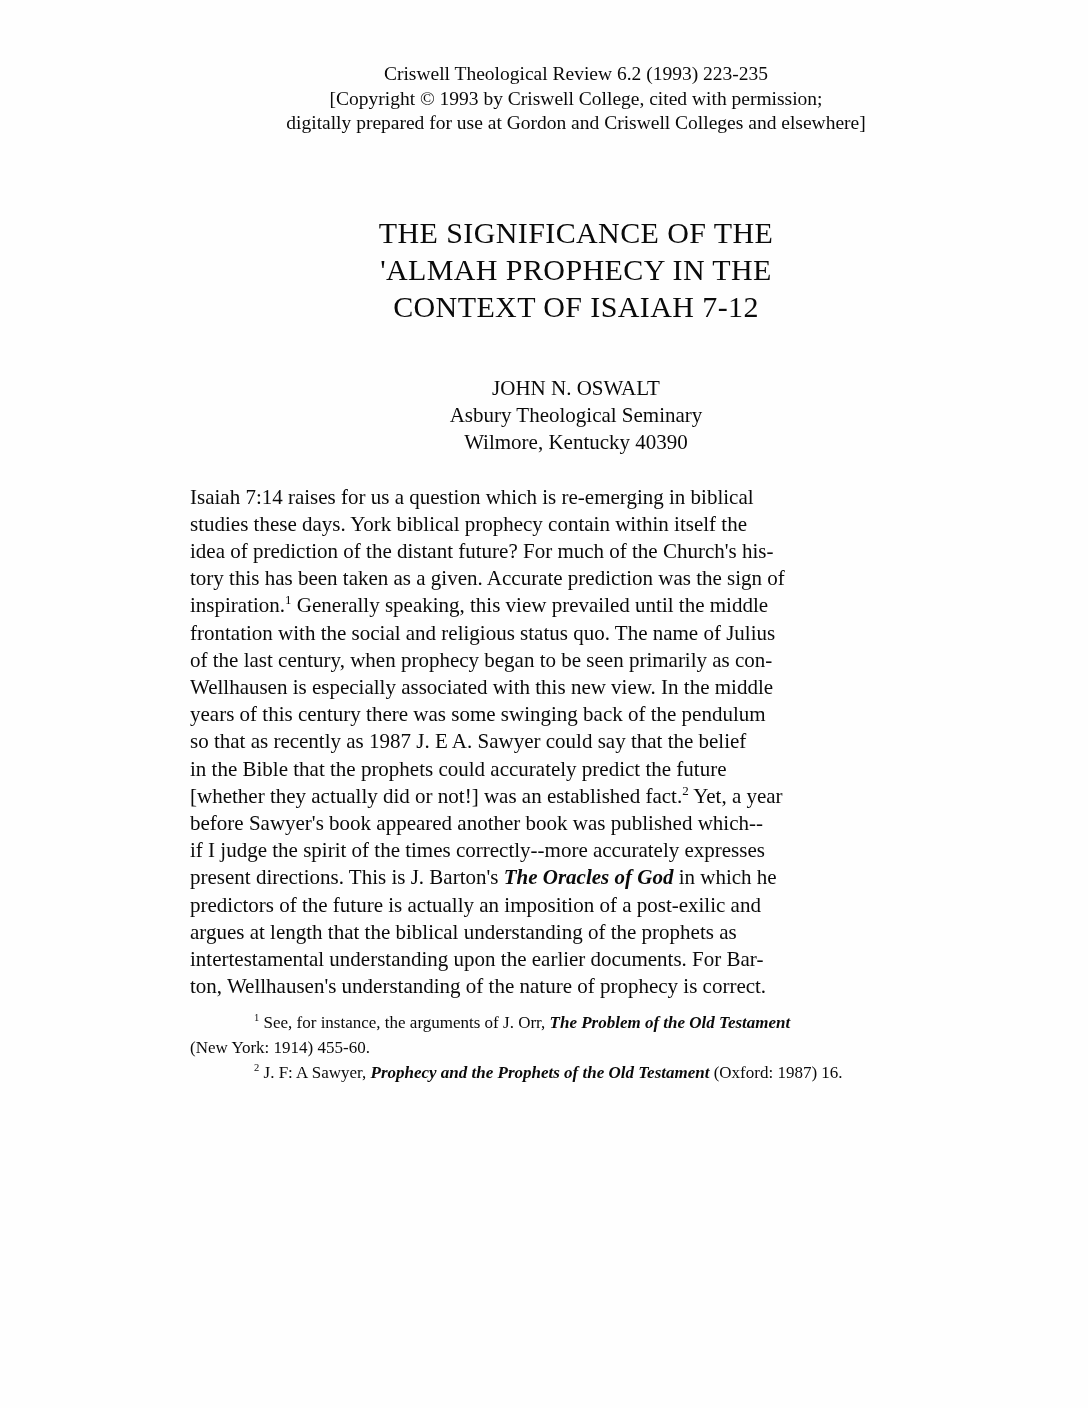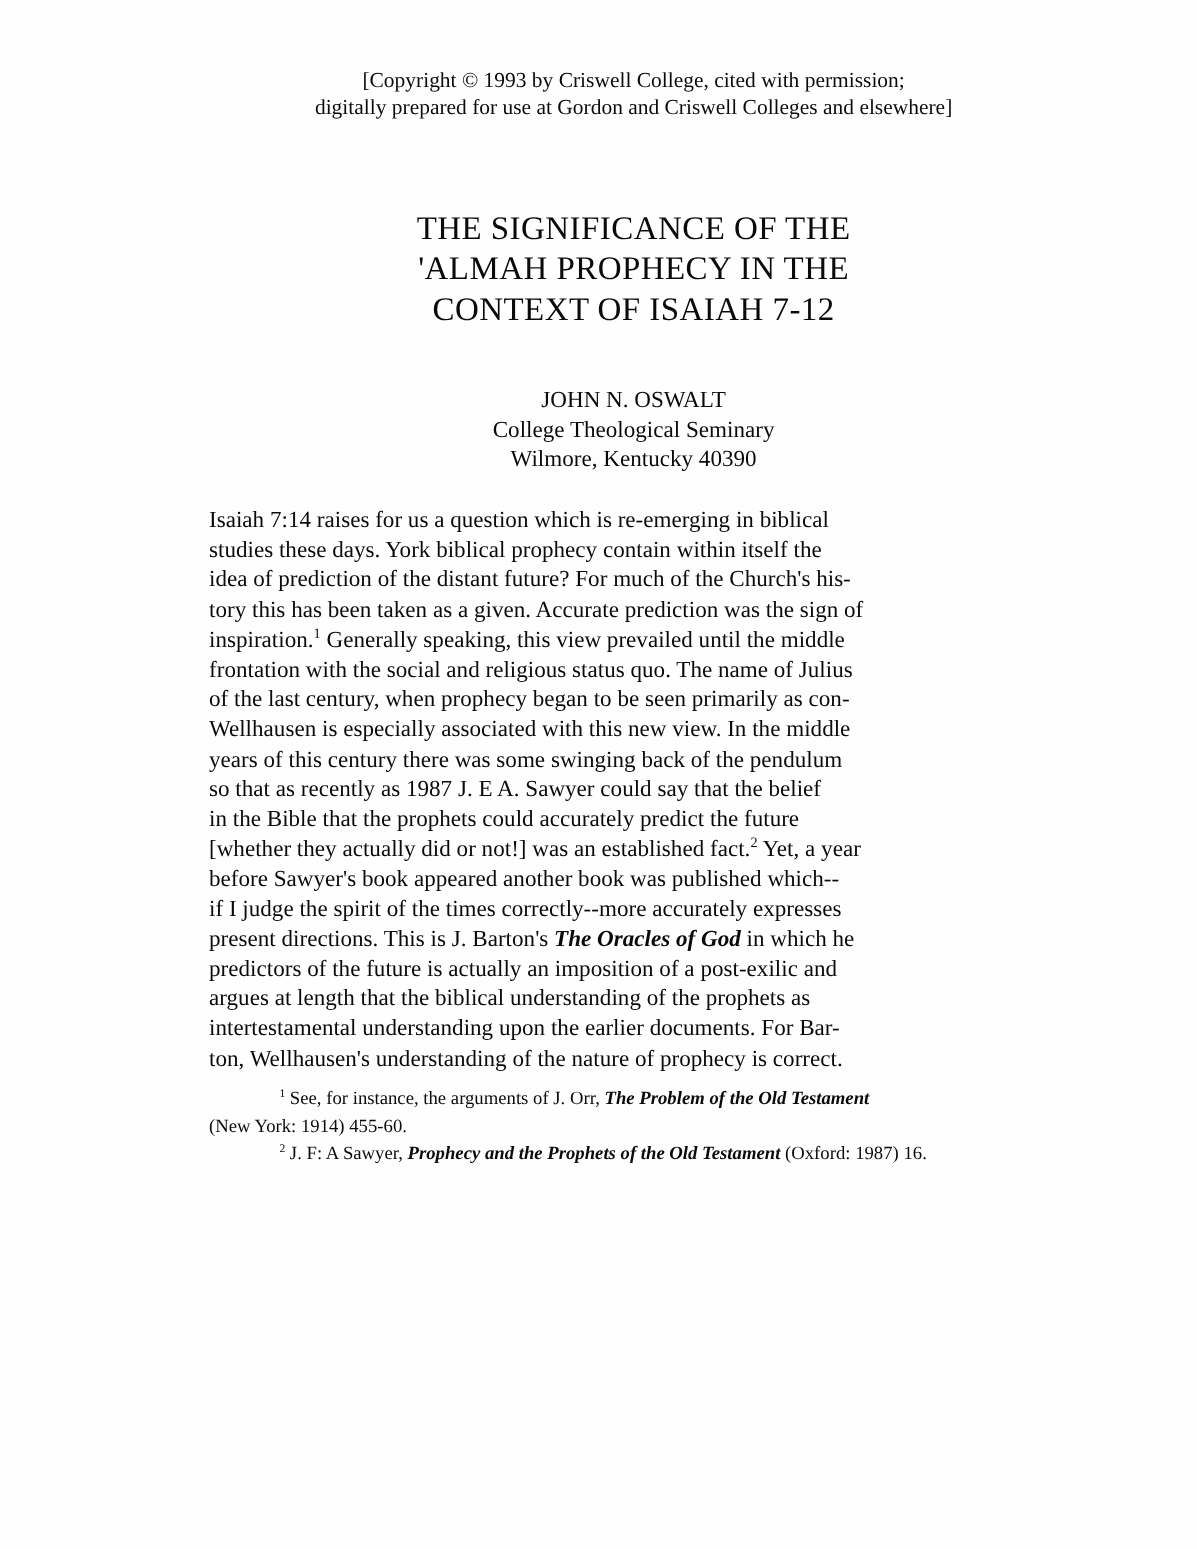--- a/index.html
+++ b/index.html
@@ -62,33 +62,34 @@
     line-height: 0;
   }
 </style>
 </head>
 <body>
 
 <div class="page" style="background: rgb(254, 254, 254); color: rgb(10, 10, 10);">
   <div class="content">
 
     <header class="journal-header" id="header-lines">
+        <div class="text-line">Criswell Theological Review 6.2 (1993) 223-235</div>
         <div class="text-line">[Copyright © 1993 by Criswell College, cited with permission;</div>
         <div class="text-line">digitally prepared for use at Gordon and Criswell Colleges and elsewhere]</div>
       </header>
 
     <h1 class="article-title" id="title-lines">
         <div class="text-line">THE SIGNIFICANCE OF THE</div>
         <div class="text-line">'ALMAH PROPHECY IN THE</div>
         <div class="text-line">CONTEXT OF ISAIAH 7-12</div>
       </h1>
 
     <div class="author-block">
       <div>JOHN N. OSWALT</div>
-      <div>College Theological Seminary</div>
+      <div>Asbury Theological Seminary</div>
       <div>Wilmore, Kentucky 40390</div>
     </div>
 
     <div class="body-text" id="body-lines">
         <div class="text-line">Isaiah 7:14 raises for us a question which is re-emerging in biblical</div>
         <div class="text-line">studies these days. York biblical prophecy contain within itself the</div>
         <div class="text-line">idea of prediction of the distant future? For much of the Church's his-</div>
         <div class="text-line">tory this has been taken as a given. Accurate prediction was the sign of</div>
         <div class="text-line">inspiration.<sup class="fn-mark">1</sup> Generally speaking, this view prevailed until the middle</div>
         <div class="text-line">frontation with the social and religious status quo. The name of Julius</div>

